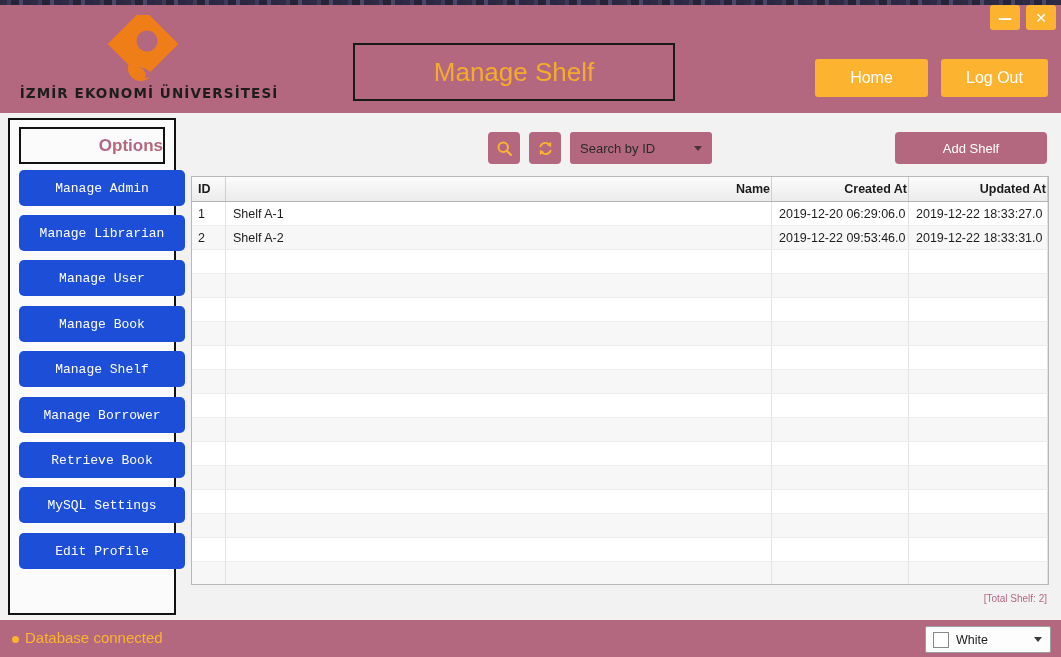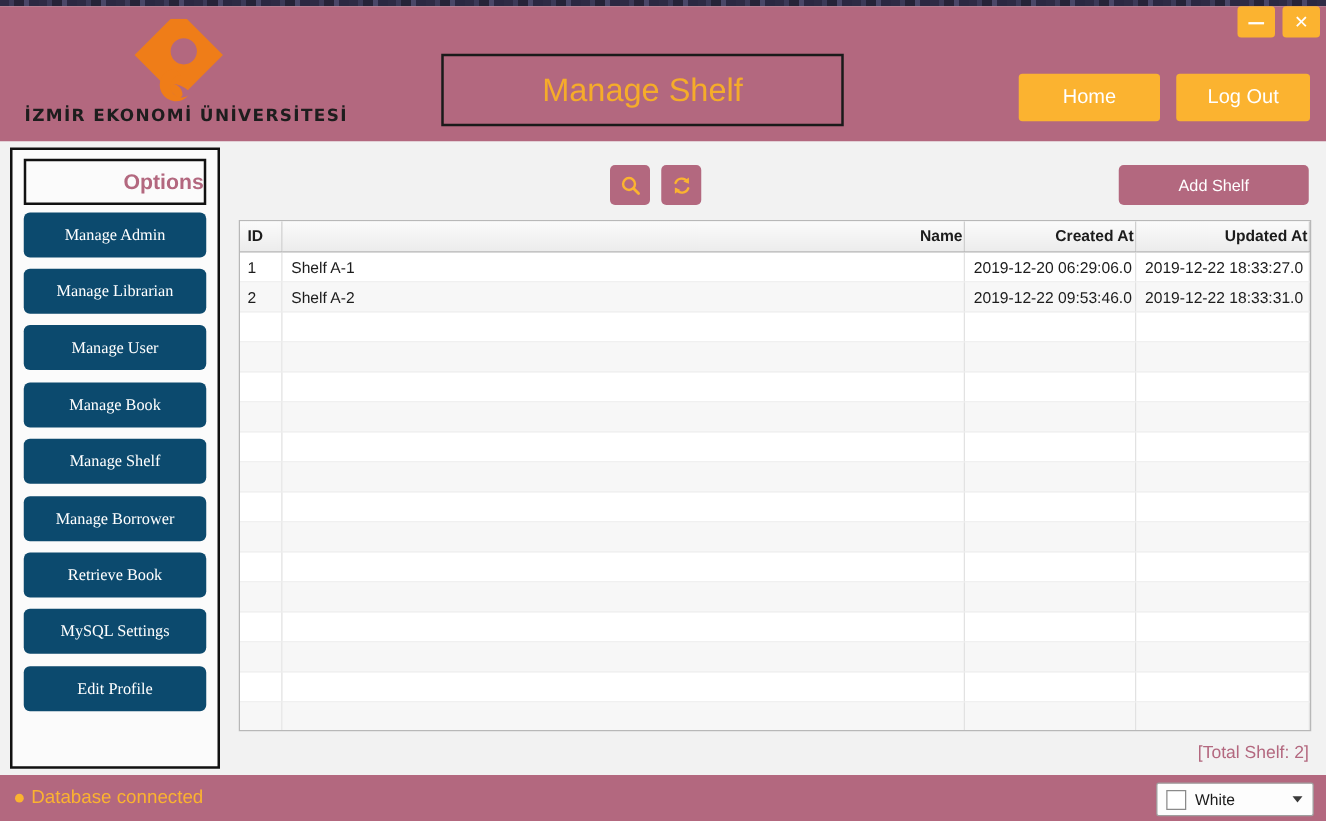--- a/index.html
+++ b/index.html
@@ -143,29 +143,29 @@
     justify-content: flex-end;
   }
   .options-label {
     font-size: 17px;
     font-weight: bold;
     color: #b3687f;
   }
   .side-btn {
     position: absolute;
     left: 9px;
-    width: 146px;
+    width: 166px;
     height: 36px;
-    background: #0c4a6e;
+    background: #1d4ed8;
     border: none;
     border-radius: 5px;
     color: #ffffff;
     font-size: 13px;
     cursor: pointer;
-    font-family: Liberation Serif, serif;
+    font-family: Liberation Mono, monospace;
   }
 
   
   .statusbar {
     position: absolute;
     left: 0; top: 615px;
     width: 1061px;
     height: 37px;
     background: #b3687f;
   }
@@ -331,21 +331,21 @@
     font-family: "Liberation Sans", sans-serif;
   }
   table.grid td.c-id { padding-left: 6px; }
   table.grid td.c-date { text-align: center; }
   table.grid tr.odd td { background: #ffffff; }
   table.grid tr.even td { background: #f7f7f7; }
 
   .total-label {
     position: absolute;
     right: 14px; top: 588px;
-    font-size: 14px;
+    font-size: 10px;
     color: #b3687f;
   }
 </style>
 </head>
 <body>
 
 <div class="desktop-strip"></div>
 
 <div class="window">
 
@@ -409,20 +409,24 @@
 
   <button class="icon-btn btn-refresh-icon">
     <svg width="17" height="17" viewBox="0 0 20 20">
       <path d="M4 7.5 A6.4 6.4 0 0 1 15.4 6.4" fill="none" stroke="#fbb330" stroke-width="2.2" stroke-linecap="round"></path>
       <path d="M16 12.5 A6.4 6.4 0 0 1 4.6 13.6" fill="none" stroke="#fbb330" stroke-width="2.2" stroke-linecap="round"></path>
       <polygon points="16.6,2.4 16.6,8.2 11.4,6.0" fill="#fbb330"></polygon>
       <polygon points="3.4,17.6 3.4,11.8 8.6,14.0" fill="#fbb330"></polygon>
     </svg>
   </button>
 
+  <div class="search-by">
+    <span class="search-by-label">Search by ID</span>
+    <span class="search-by-arrow"></span>
+  </div>
 
   <button class="add-btn">Add Shelf</button>
 
   <div class="table-wrap">
     <table class="grid">
       <thead>
         <tr>
           <th class="col-id">ID</th>
           <th class="col-name">Name</th>
           <th class="col-created">Created At</th>

